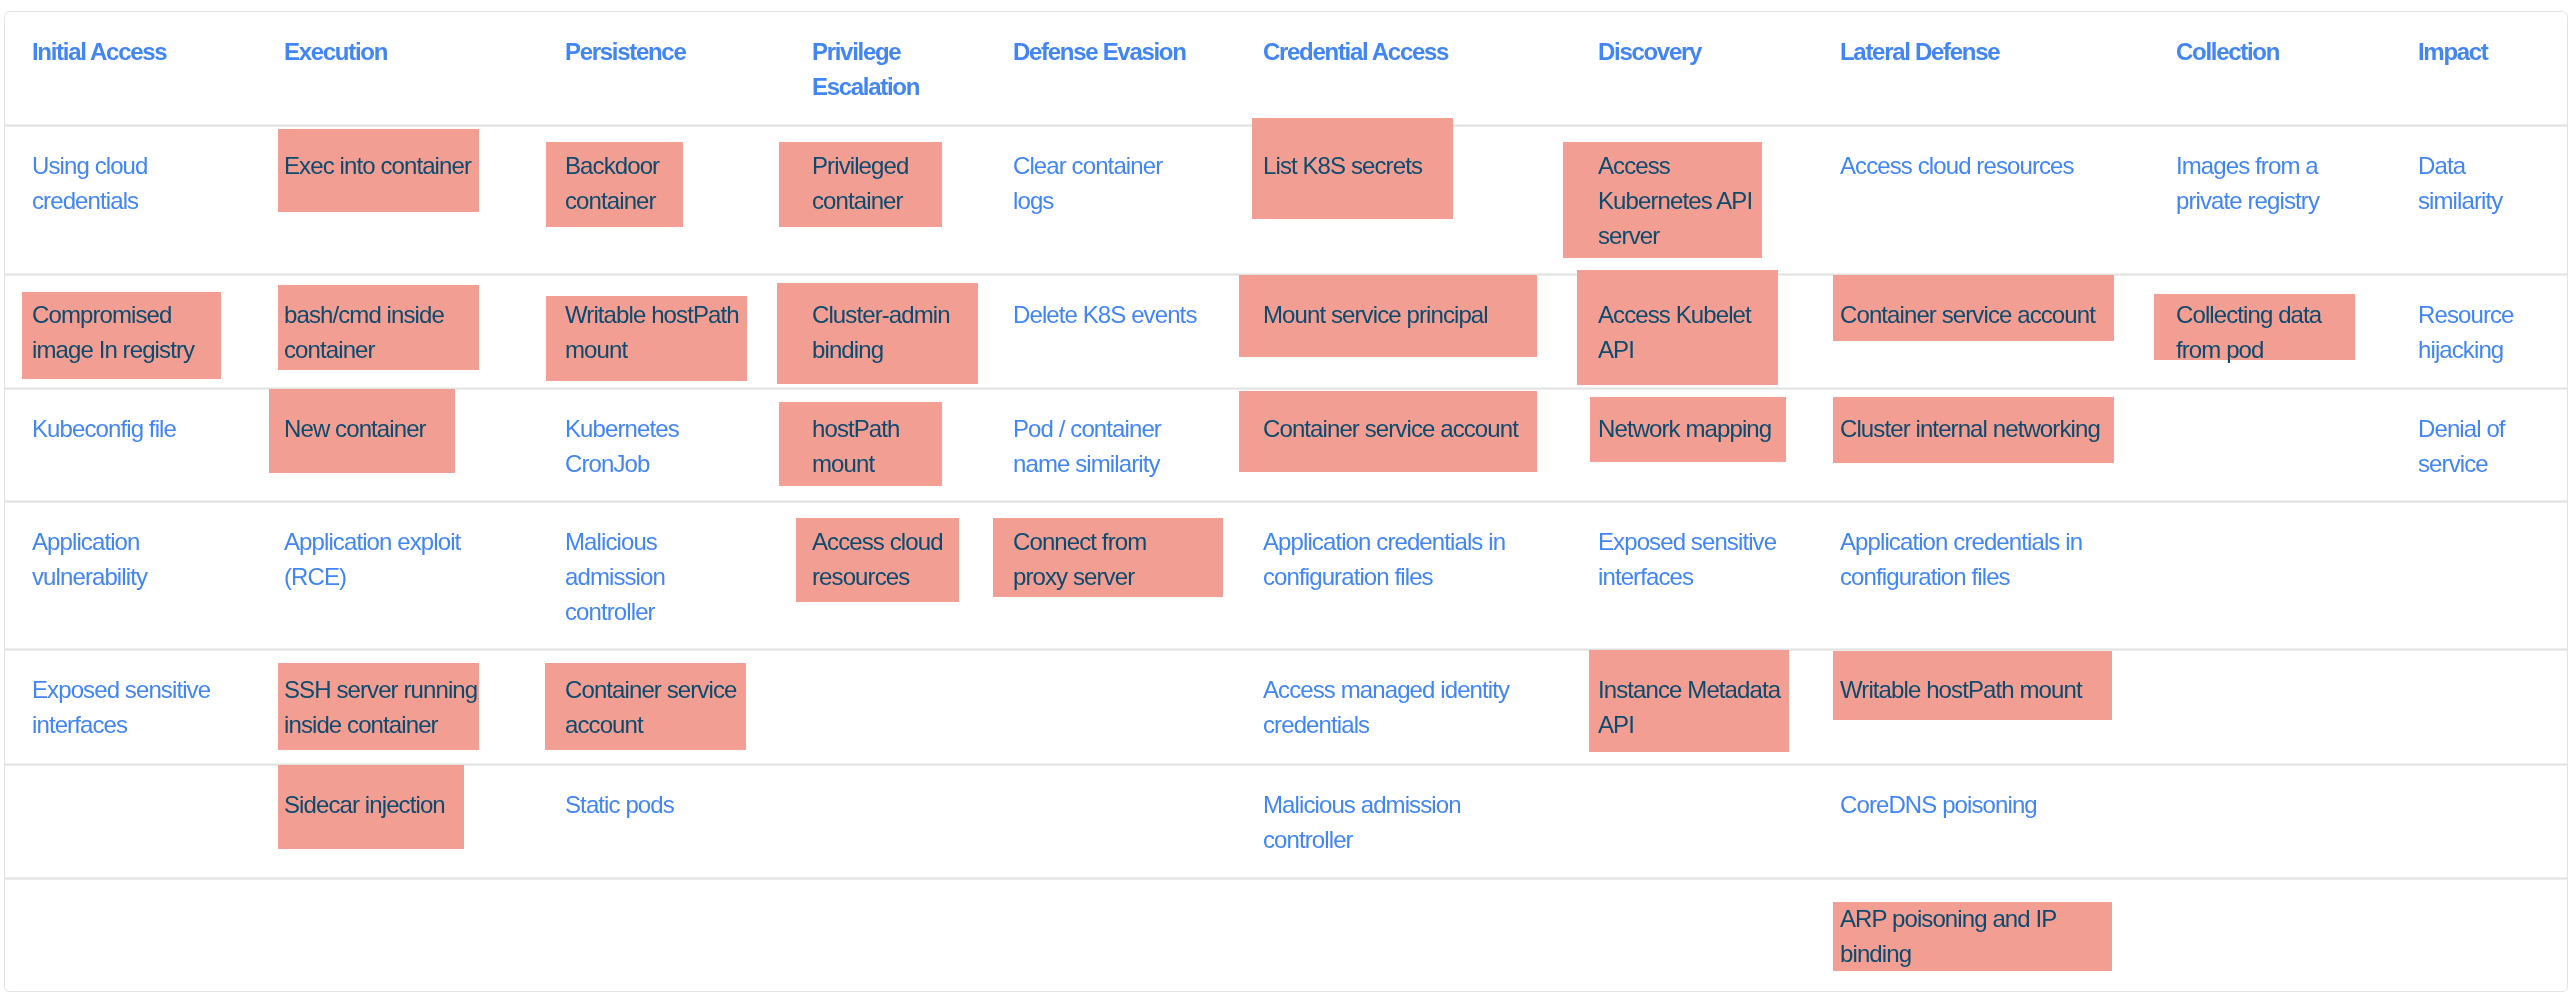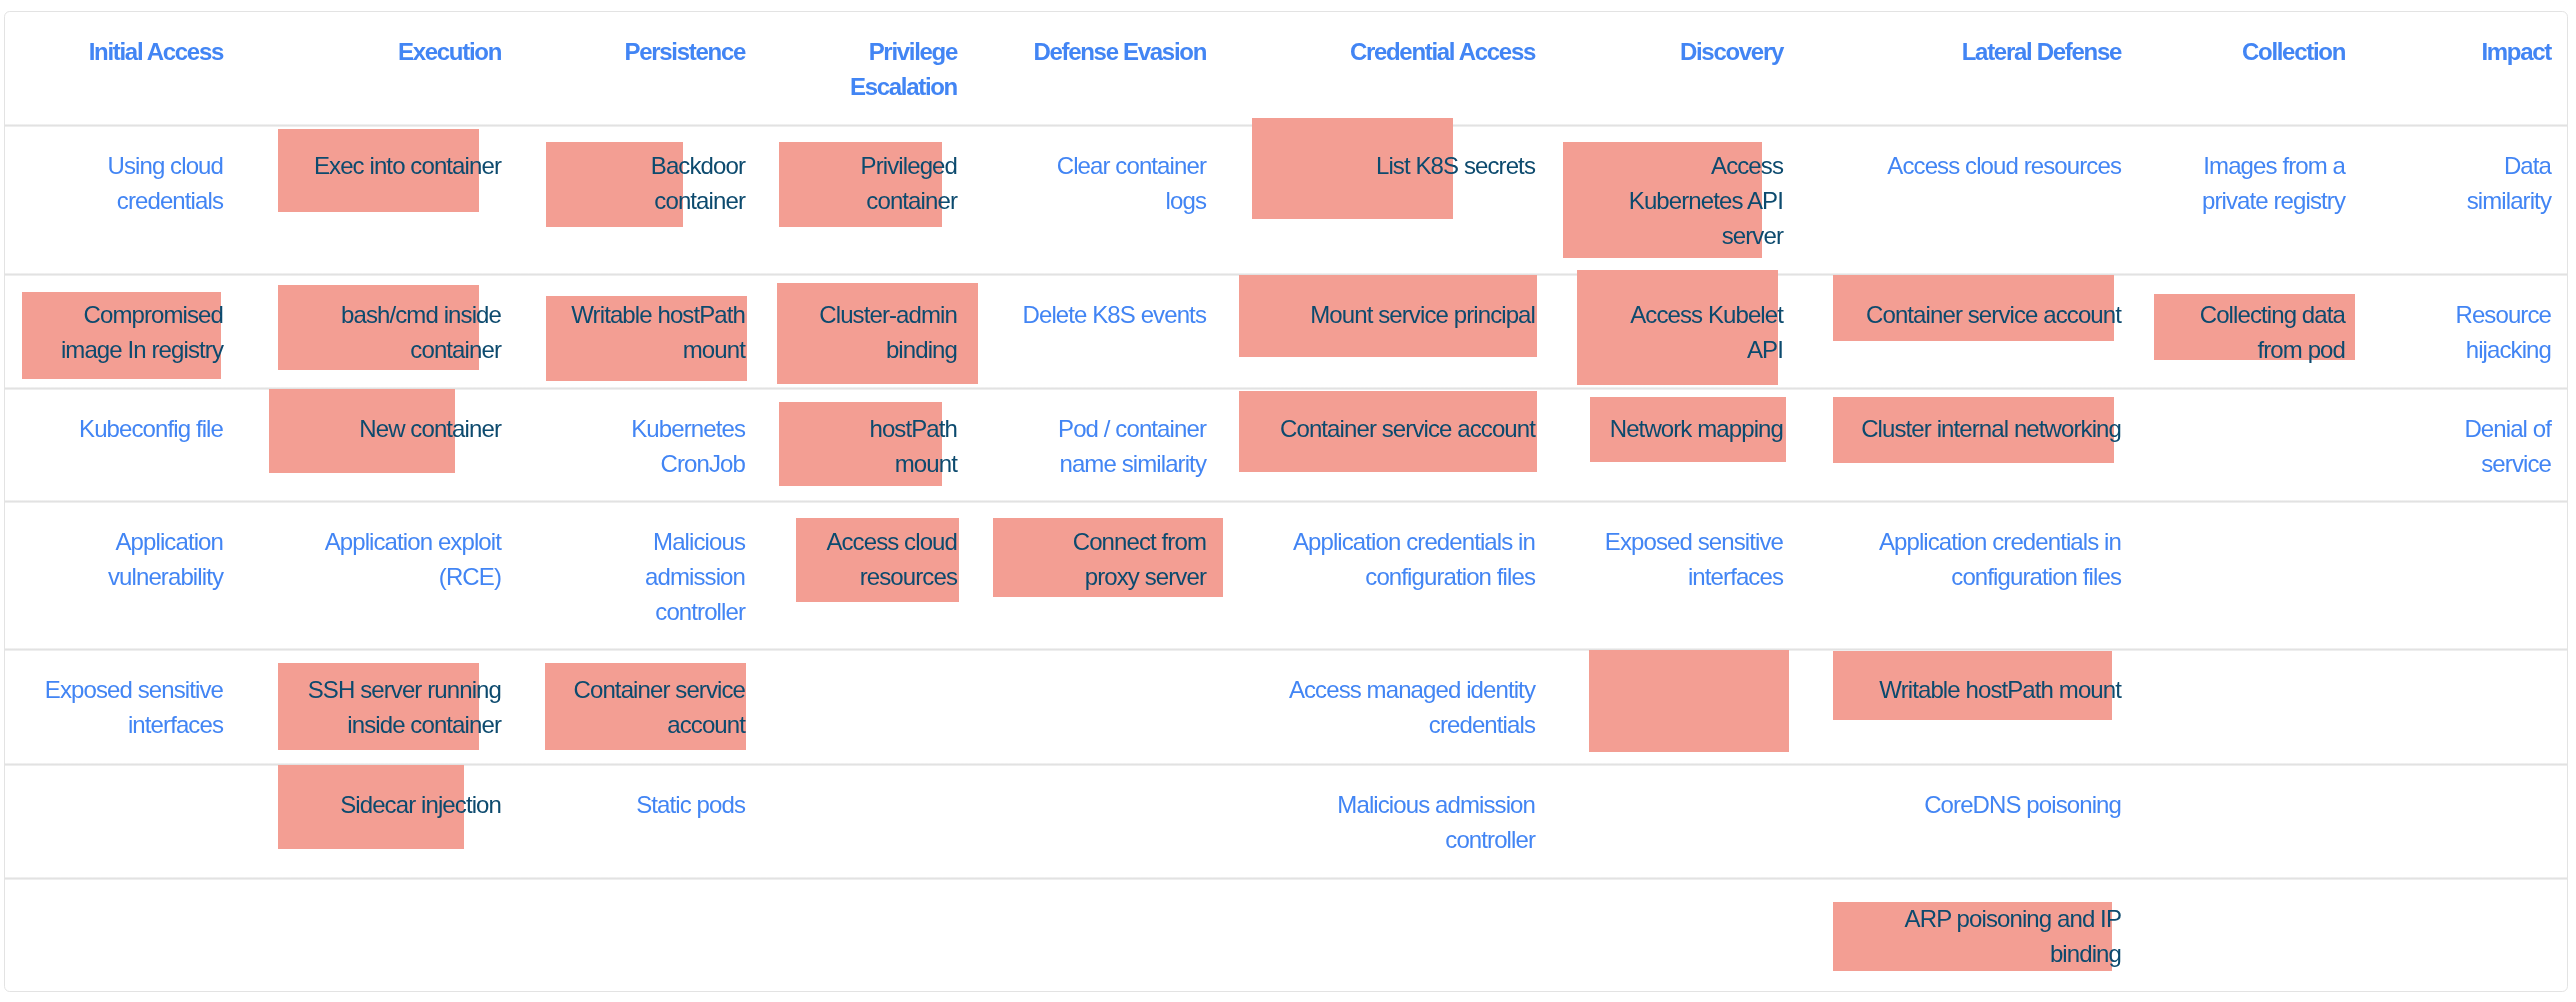--- a/index.html
+++ b/index.html
@@ -4,21 +4,21 @@
 <title>Kubernetes Threat Matrix</title>
 <style>
   html,body{margin:0;padding:0;background:#ffffff;}
   body{width:2576px;height:1002px;overflow:hidden;
        font-family:"Liberation Sans",sans-serif;}
   #page{position:relative;width:2576px;height:1002px;background:#ffffff;}
   .table-frame{position:absolute;left:3.8px;top:11.4px;width:2564px;height:981px;
      box-sizing:border-box;border:0.9px solid #e3e3e3;border-radius:5.7px;}
   .row-sep{position:absolute;height:2.8px;left:4.7px;width:2562px;
      background:linear-gradient(to bottom,#f6f6f6,#e2e2e2 50%,#f4f4f4);}
-  .matrix-row{position:absolute;left:0;width:2576px;text-align:right;}
+  .matrix-row{position:absolute;left:0;width:2576px;}
   .hl-layer{position:absolute;left:0;top:0;width:2576px;height:1002px;}
   .hl-box{position:absolute;background:#f39e93;}
   .cell{position:absolute;font-size:24px;line-height:35px;color:#4285f4;
         letter-spacing:-0.9px;will-change:transform;}
   .cell.is-highlighted{color:#0c4a6e;}
   .col-header{font-weight:bold;letter-spacing:-1.3px;}
 </style>
 </head>
 <body>
 
@@ -114,20 +114,21 @@
     <div class="cell is-highlighted" style="left:1013px;top:23px;width:193px">Connect from proxy server</div>
     <div class="cell" style="left:1263px;top:23px;width:272px">Application credentials in configuration files</div>
     <div class="cell" style="left:1598px;top:23px;width:185px">Exposed sensitive interfaces</div>
     <div class="cell" style="left:1840px;top:23px;width:281px">Application credentials in configuration files</div>
   </div>
   <div class="matrix-row" style="top:649px;height:115px">
     <div class="cell" style="left:32px;top:23px;width:191px">Exposed sensitive interfaces</div>
     <div class="cell is-highlighted" style="left:284px;top:23px;width:217px">SSH server running inside container</div>
     <div class="cell is-highlighted" style="left:565px;top:23px;width:180px">Container service account</div>
     <div class="cell" style="left:1263px;top:23px;width:272px">Access managed identity credentials</div>
+    <div class="cell is-highlighted" style="left:1598px;top:23px;width:185px">Instance Metadata API</div>
     <div class="cell is-highlighted" style="left:1840px;top:23px;width:281px">Writable hostPath mount</div>
   </div>
   <div class="matrix-row" style="top:764px;height:114px">
     <div class="cell is-highlighted" style="left:284px;top:23px;width:217px">Sidecar injection</div>
     <div class="cell" style="left:565px;top:23px;width:180px">Static pods</div>
     <div class="cell" style="left:1263px;top:23px;width:272px">Malicious admission controller</div>
     <div class="cell" style="left:1840px;top:23px;width:281px">CoreDNS poisoning</div>
   </div>
   <div class="matrix-row" style="top:878px;height:114px">
     <div class="cell is-highlighted" style="left:1840px;top:23px;width:281px">ARP poisoning and IP binding</div>

